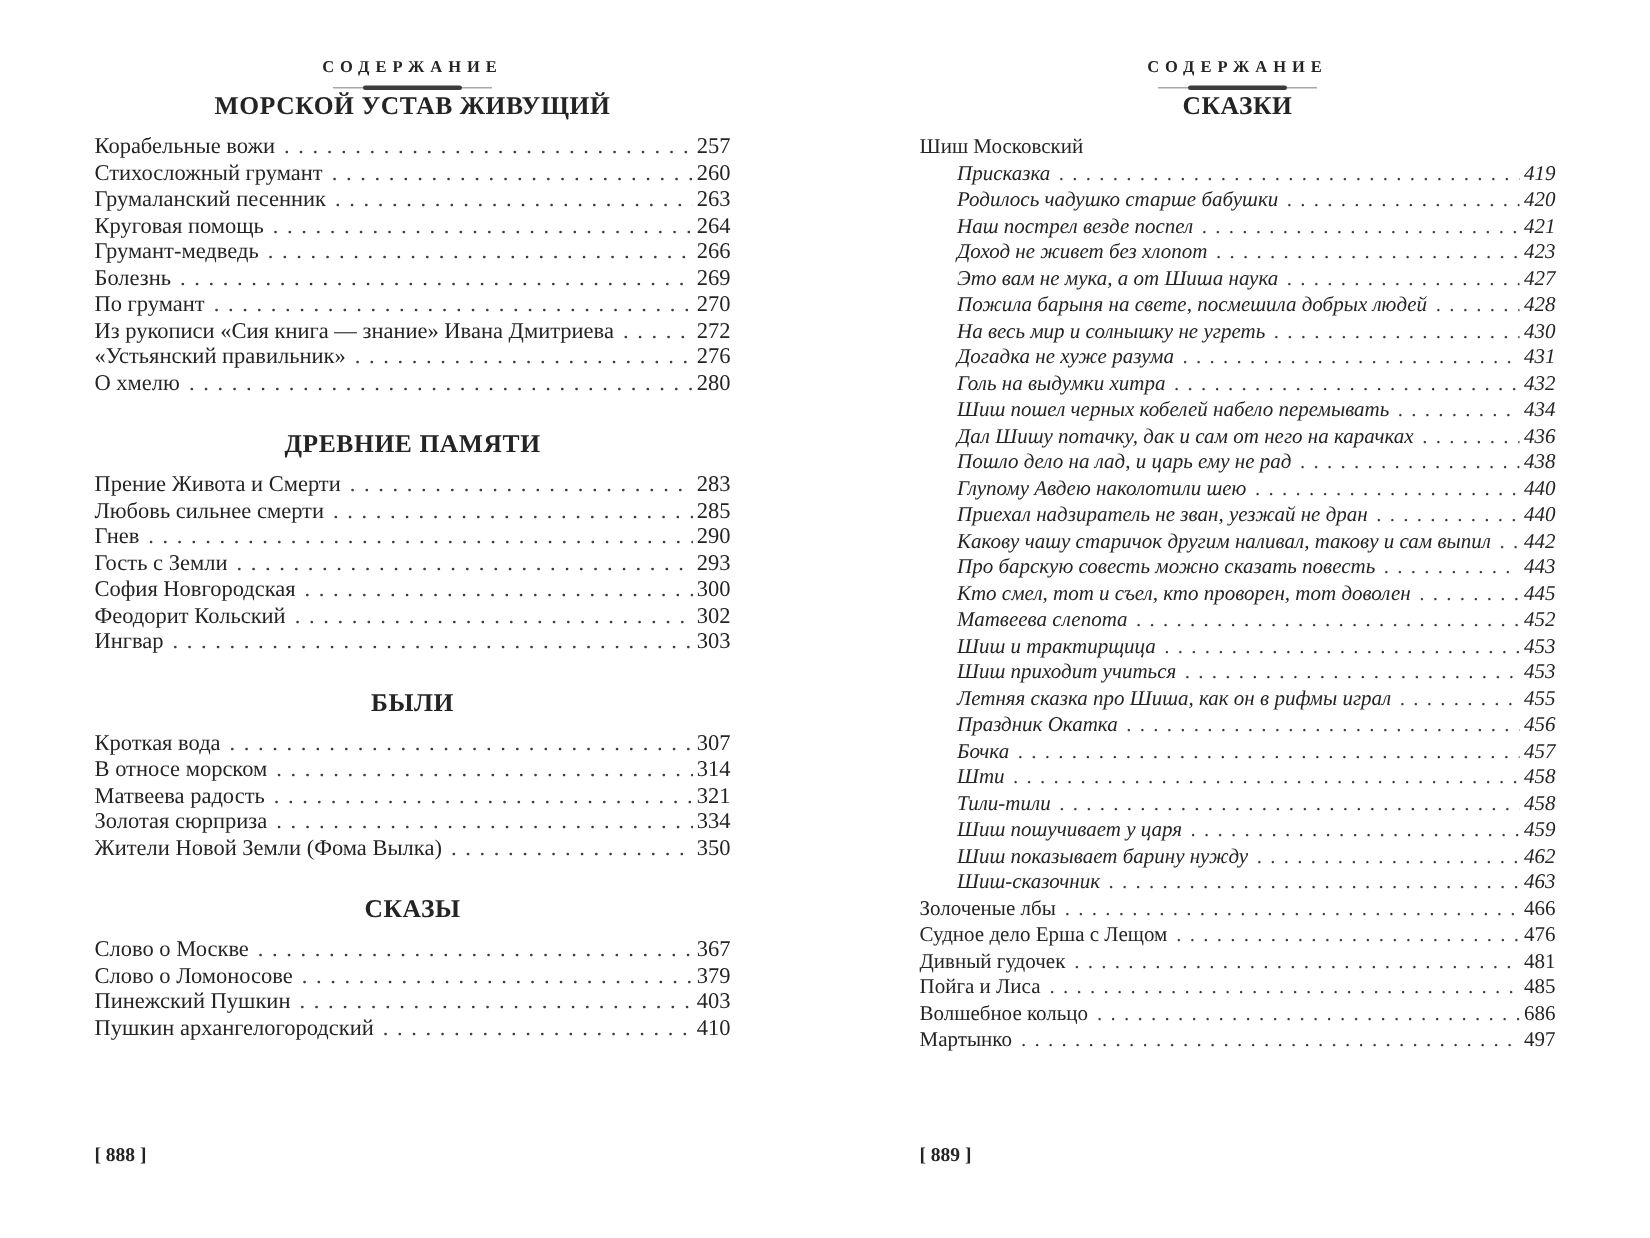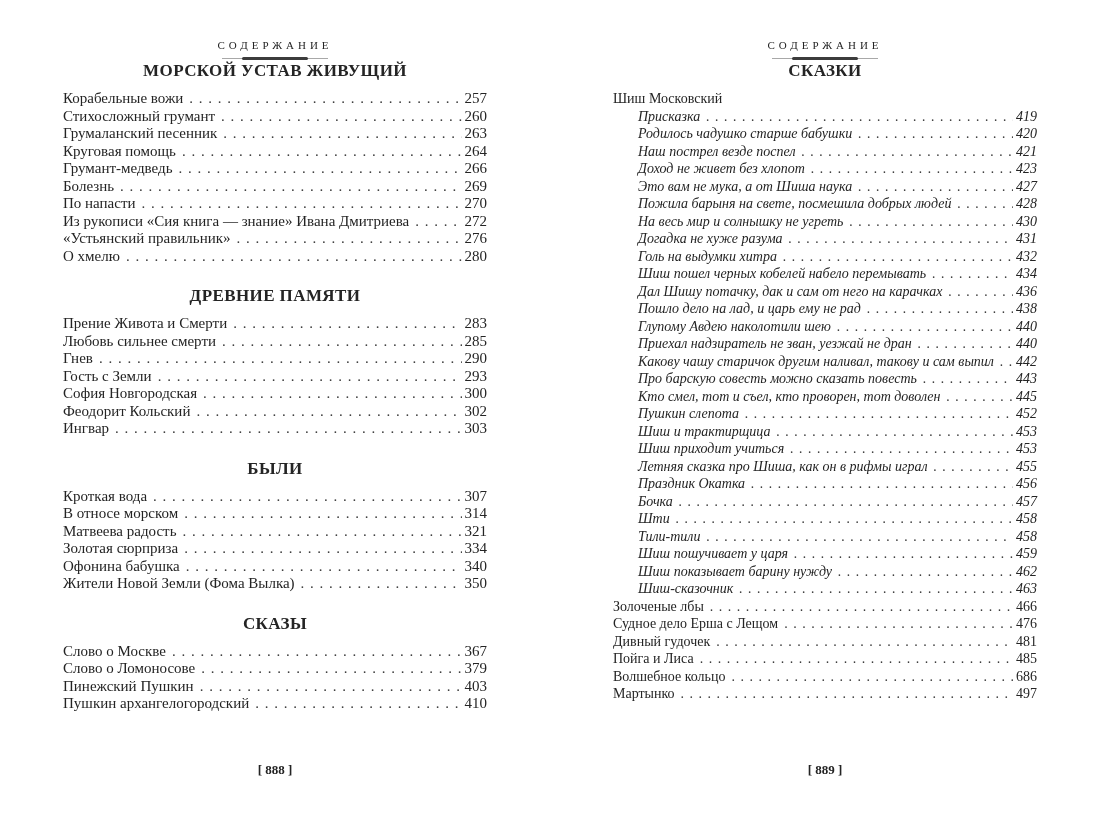--- a/index.html
+++ b/index.html
@@ -16,21 +16,21 @@
     position: absolute;
     top: 38px;
     width: 424px;
     height: 762px;
   }
   .page.left  { left: 63px; }
   .page.right { left: 613px; }
 
   .runhead-text {
     text-align: center;
-    font-weight: normal;
+    font-weight: bold;
     font-size: 11px;
     letter-spacing: 4px;
     line-height: 14px;
   }
   .rule {
     width: 106px; height: 1px;
     background: #a8a8a8;
     margin: 6px auto 0;
     position: relative;
   }
@@ -74,21 +74,21 @@
   }
   .dots::before {
     content: ". . . . . . . . . . . . . . . . . . . . . . . . . . . . . . . . . . . . . . . . . . . . . . . . . . . . . . . . . . . . . . . . . . . . . . . . . . . . . . . . . . . . . . . . . . . .";
     letter-spacing: 1px;
   }
   .pg { white-space: nowrap; }
 
   .folio {
     position: absolute;
     top: 724px; left: 0; right: 0;
-    text-align: center;
+    text-align: left;
     font-weight: bold;
     font-size: 13px;
   }
 </style>
 </head>
 <body>
 
 <div class="book">
 
   <section class="page left">
@@ -122,21 +122,21 @@
           <span class="t">Грумант-медведь</span>
           <span class="dots"></span>
           <span class="pg">266</span>
         </div>
         <div class="row">
           <span class="t">Болезнь</span>
           <span class="dots"></span>
           <span class="pg">269</span>
         </div>
         <div class="row">
-          <span class="t">По напасти</span>
+          <span class="t">По грумант</span>
           <span class="dots"></span>
           <span class="pg">270</span>
         </div>
         <div class="row">
           <span class="t">Из рукописи «Сия книга — знание» Ивана Дмитриева</span>
           <span class="dots"></span>
           <span class="pg">272</span>
         </div>
         <div class="row">
           <span class="t">«Устьянский правильник»</span>
@@ -197,25 +197,20 @@
         </div>
         <div class="row">
           <span class="t">Матвеева радость</span>
           <span class="dots"></span>
           <span class="pg">321</span>
         </div>
         <div class="row">
           <span class="t">Золотая сюрприза</span>
           <span class="dots"></span>
           <span class="pg">334</span>
-        </div>
-        <div class="row">
-          <span class="t">Офонина бабушка</span>
-          <span class="dots"></span>
-          <span class="pg">340</span>
         </div>
         <div class="row">
           <span class="t">Жители Новой Земли (Фома Вылка)</span>
           <span class="dots"></span>
           <span class="pg">350</span>
         </div>
         <div class="section-title">СКАЗЫ</div>
         <div class="row">
           <span class="t">Слово о Москве</span>
           <span class="dots"></span>
@@ -329,21 +324,21 @@
           <span class="t">Про барскую совесть можно сказать повесть</span>
           <span class="dots"></span>
           <span class="pg">443</span>
         </div>
         <div class="row ind">
           <span class="t">Кто смел, тот и съел, кто проворен, тот доволен</span>
           <span class="dots"></span>
           <span class="pg">445</span>
         </div>
         <div class="row ind">
-          <span class="t">Пушкин слепота</span>
+          <span class="t">Матвеева слепота</span>
           <span class="dots"></span>
           <span class="pg">452</span>
         </div>
         <div class="row ind">
           <span class="t">Шиш и трактирщица</span>
           <span class="dots"></span>
           <span class="pg">453</span>
         </div>
         <div class="row ind">
           <span class="t">Шиш приходит учиться</span>

